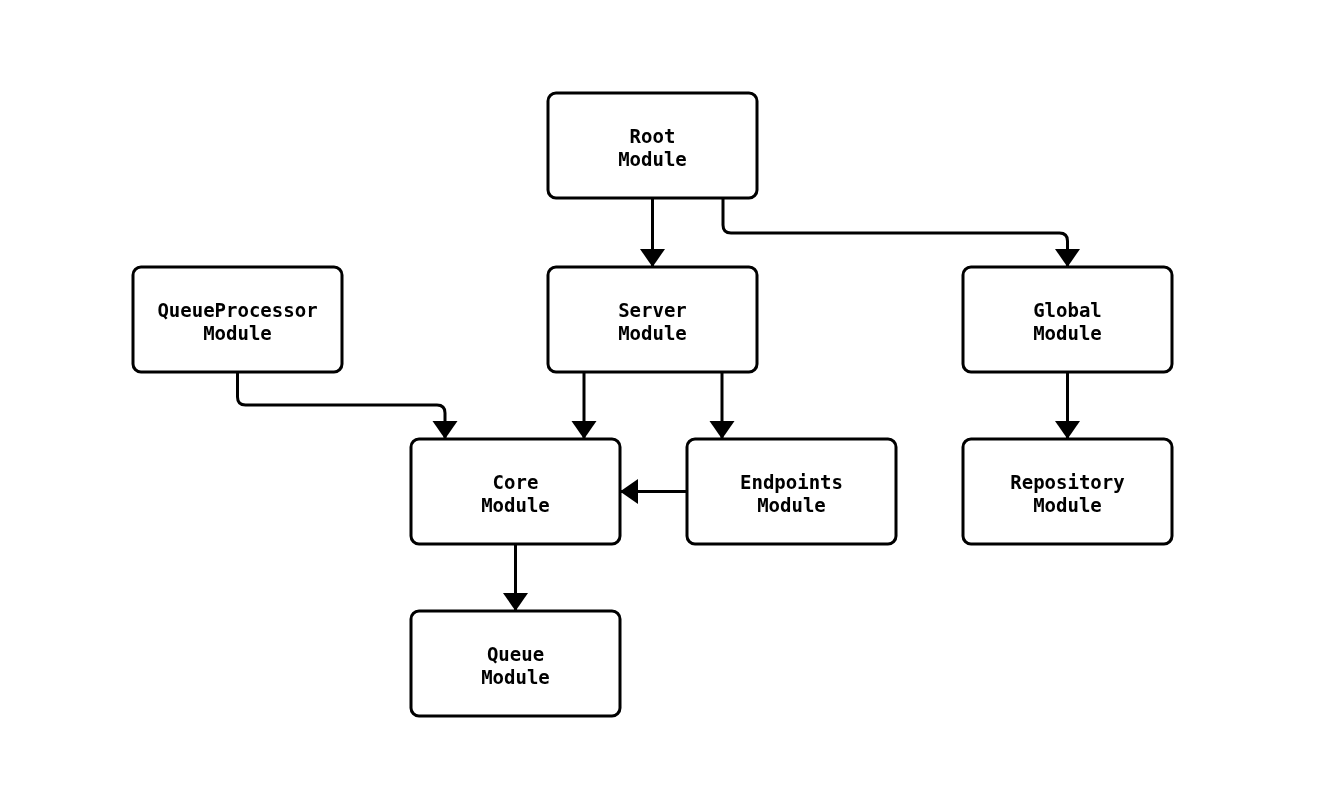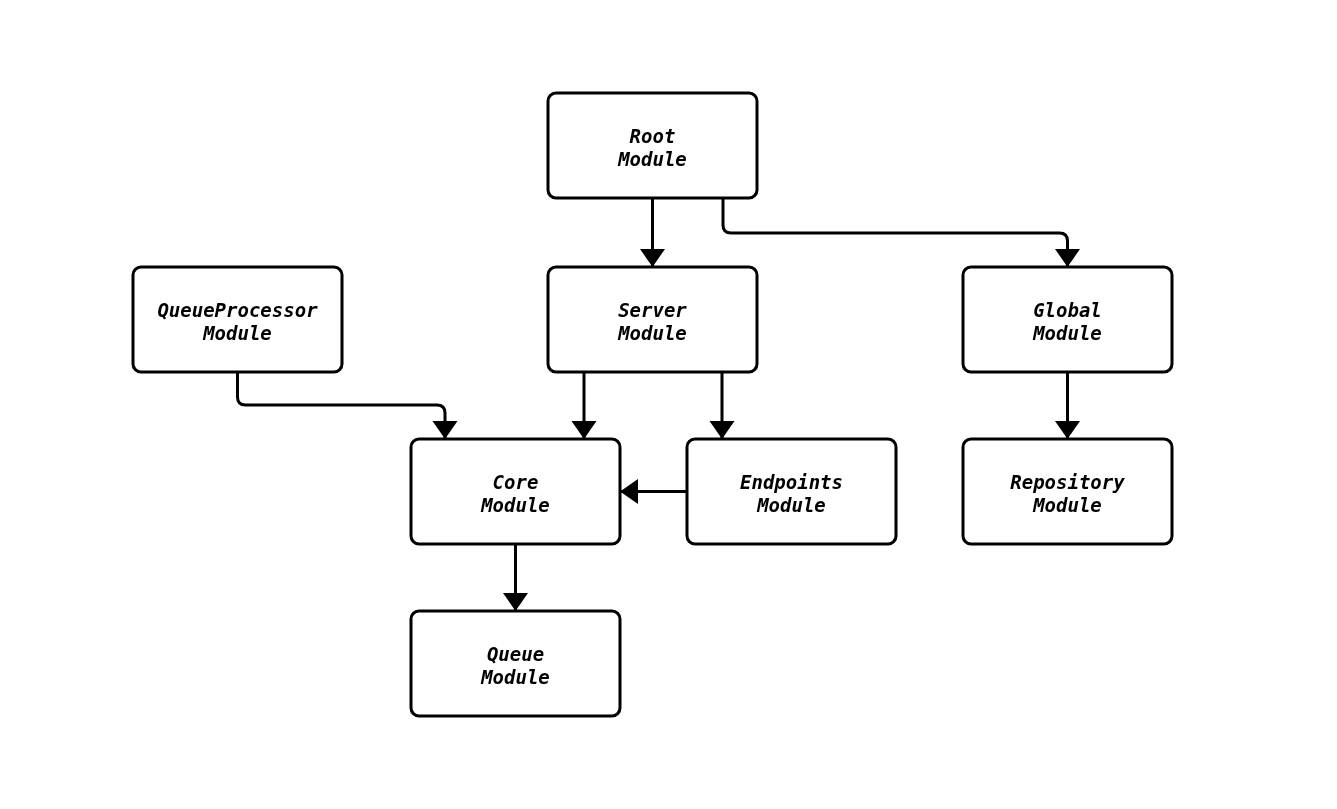--- a/index.html
+++ b/index.html
@@ -9,21 +9,20 @@
     width: 1337px;
     height: 809px;
     overflow: hidden;
     font-family: "DejaVu Sans Mono", monospace;
   }
   .diagram-wrap {
     position: relative;
     width: 1337px;
     height: 809px;
     background: #ffffff;
-    font-style: italic;
   }
   svg { display: block; }
   .node-box {
     fill: #ffffff;
     stroke: #000000;
     stroke-width: 3px;
   }
   .node-label {
     fill: #000000;
     font-family: "DejaVu Sans Mono", monospace;

